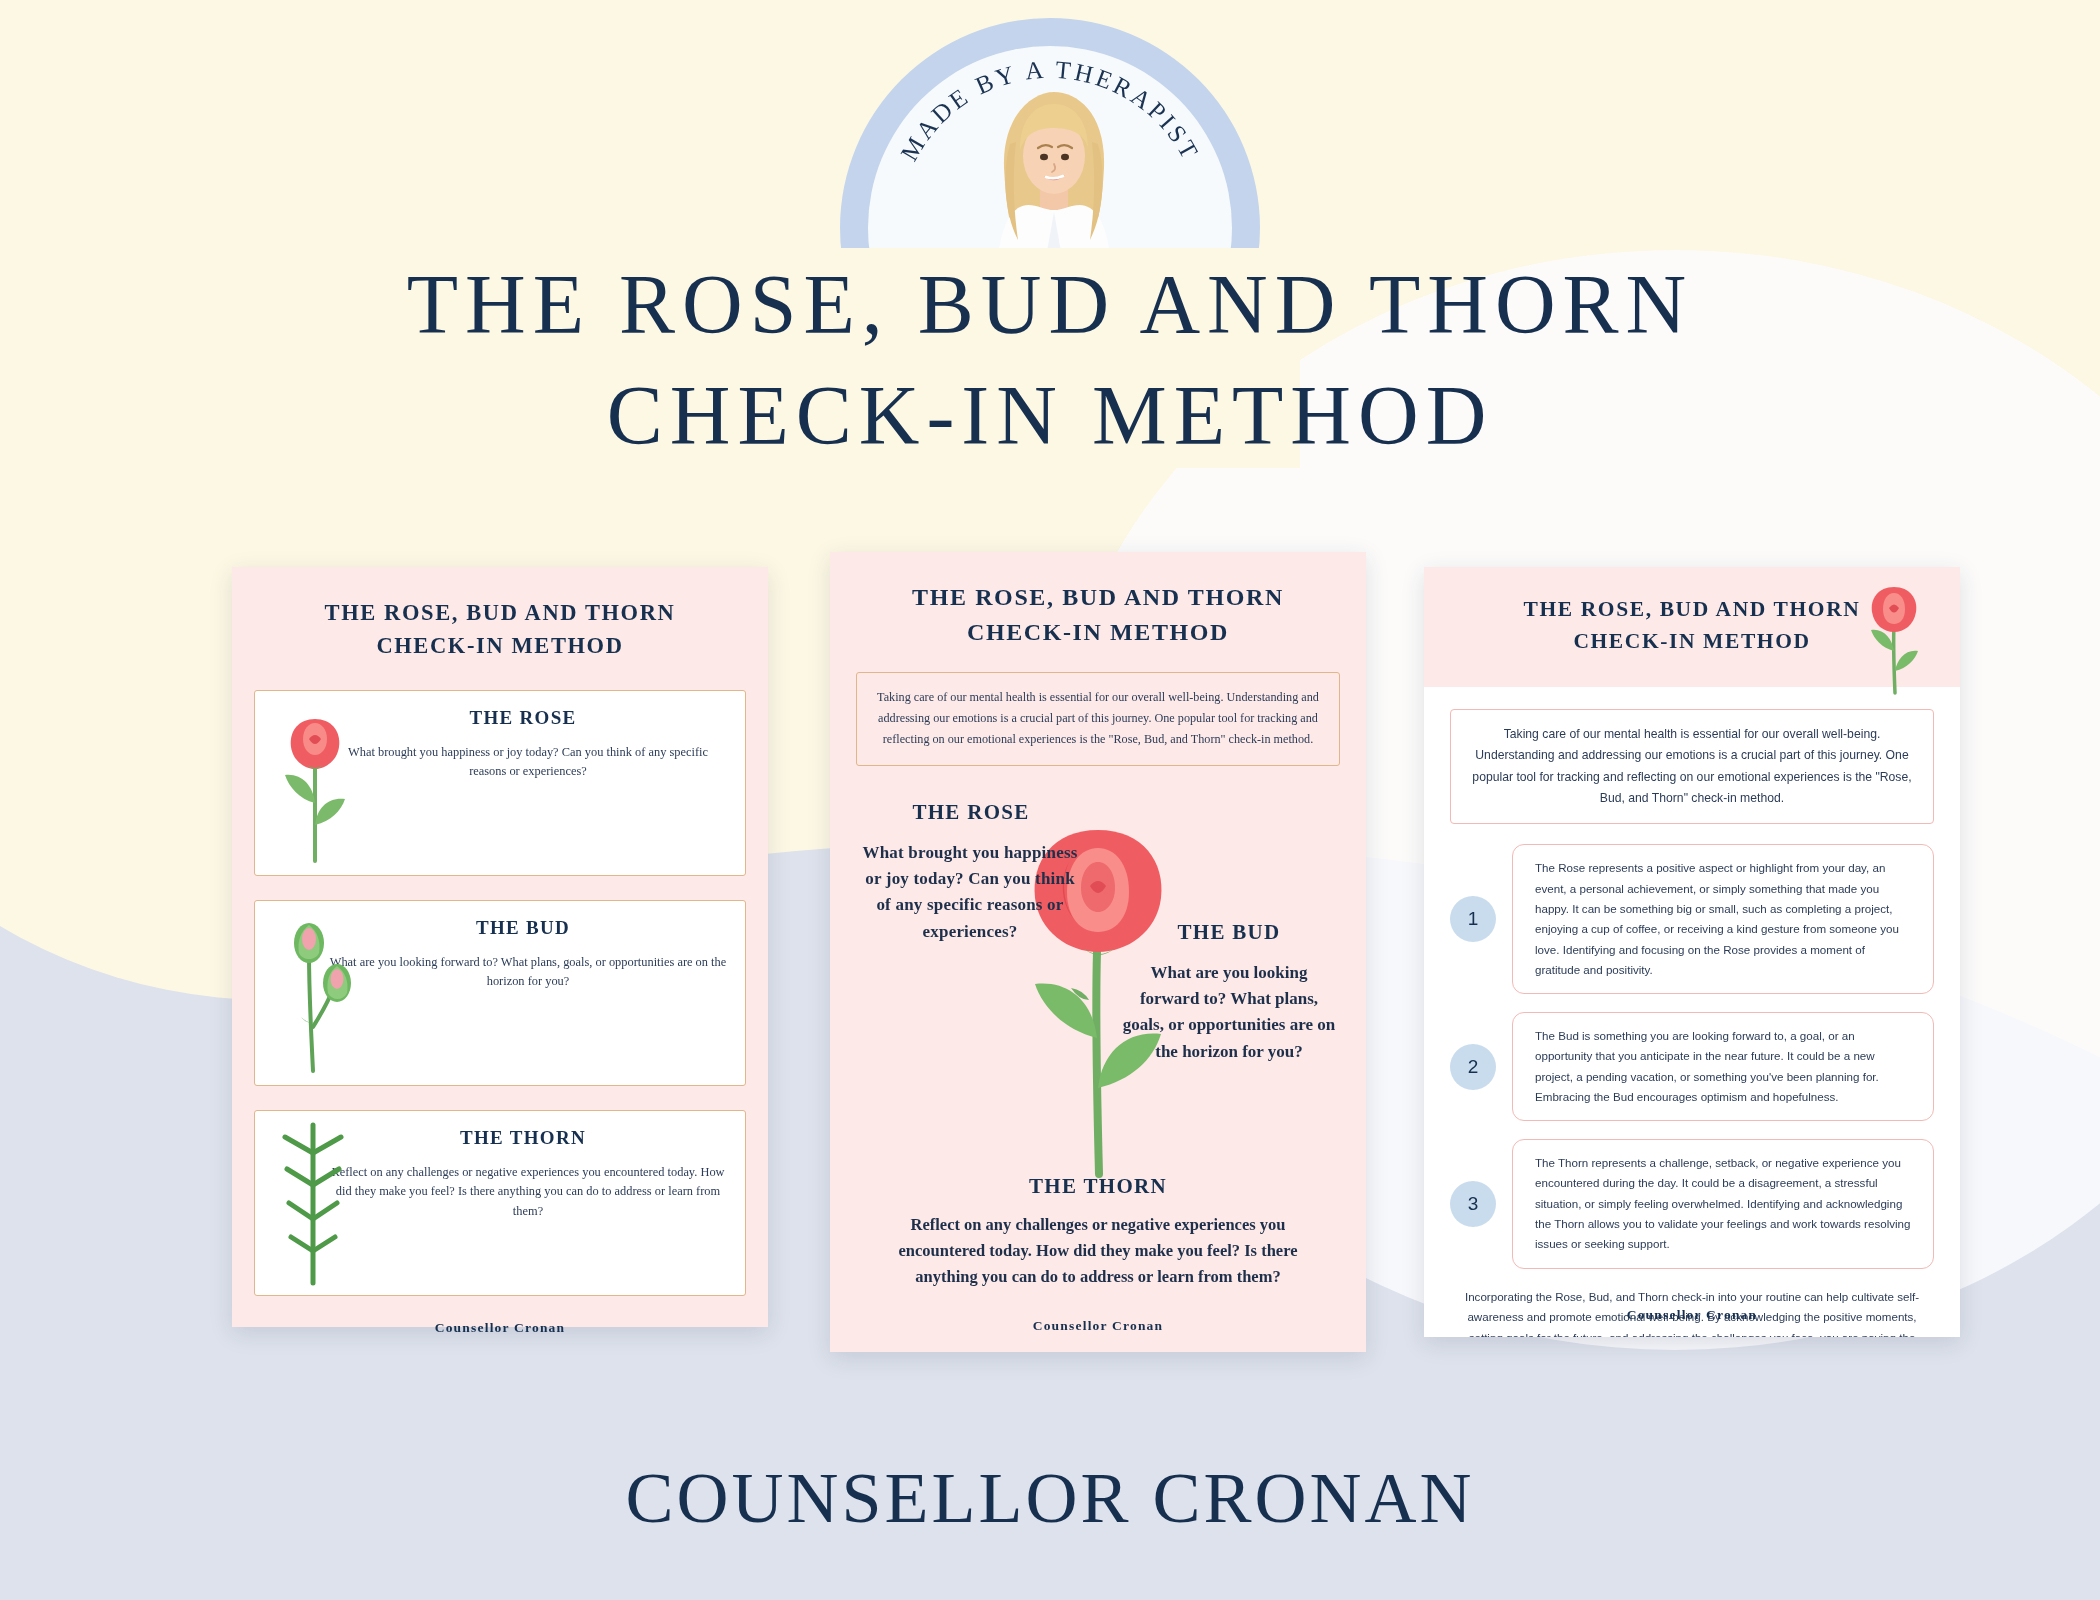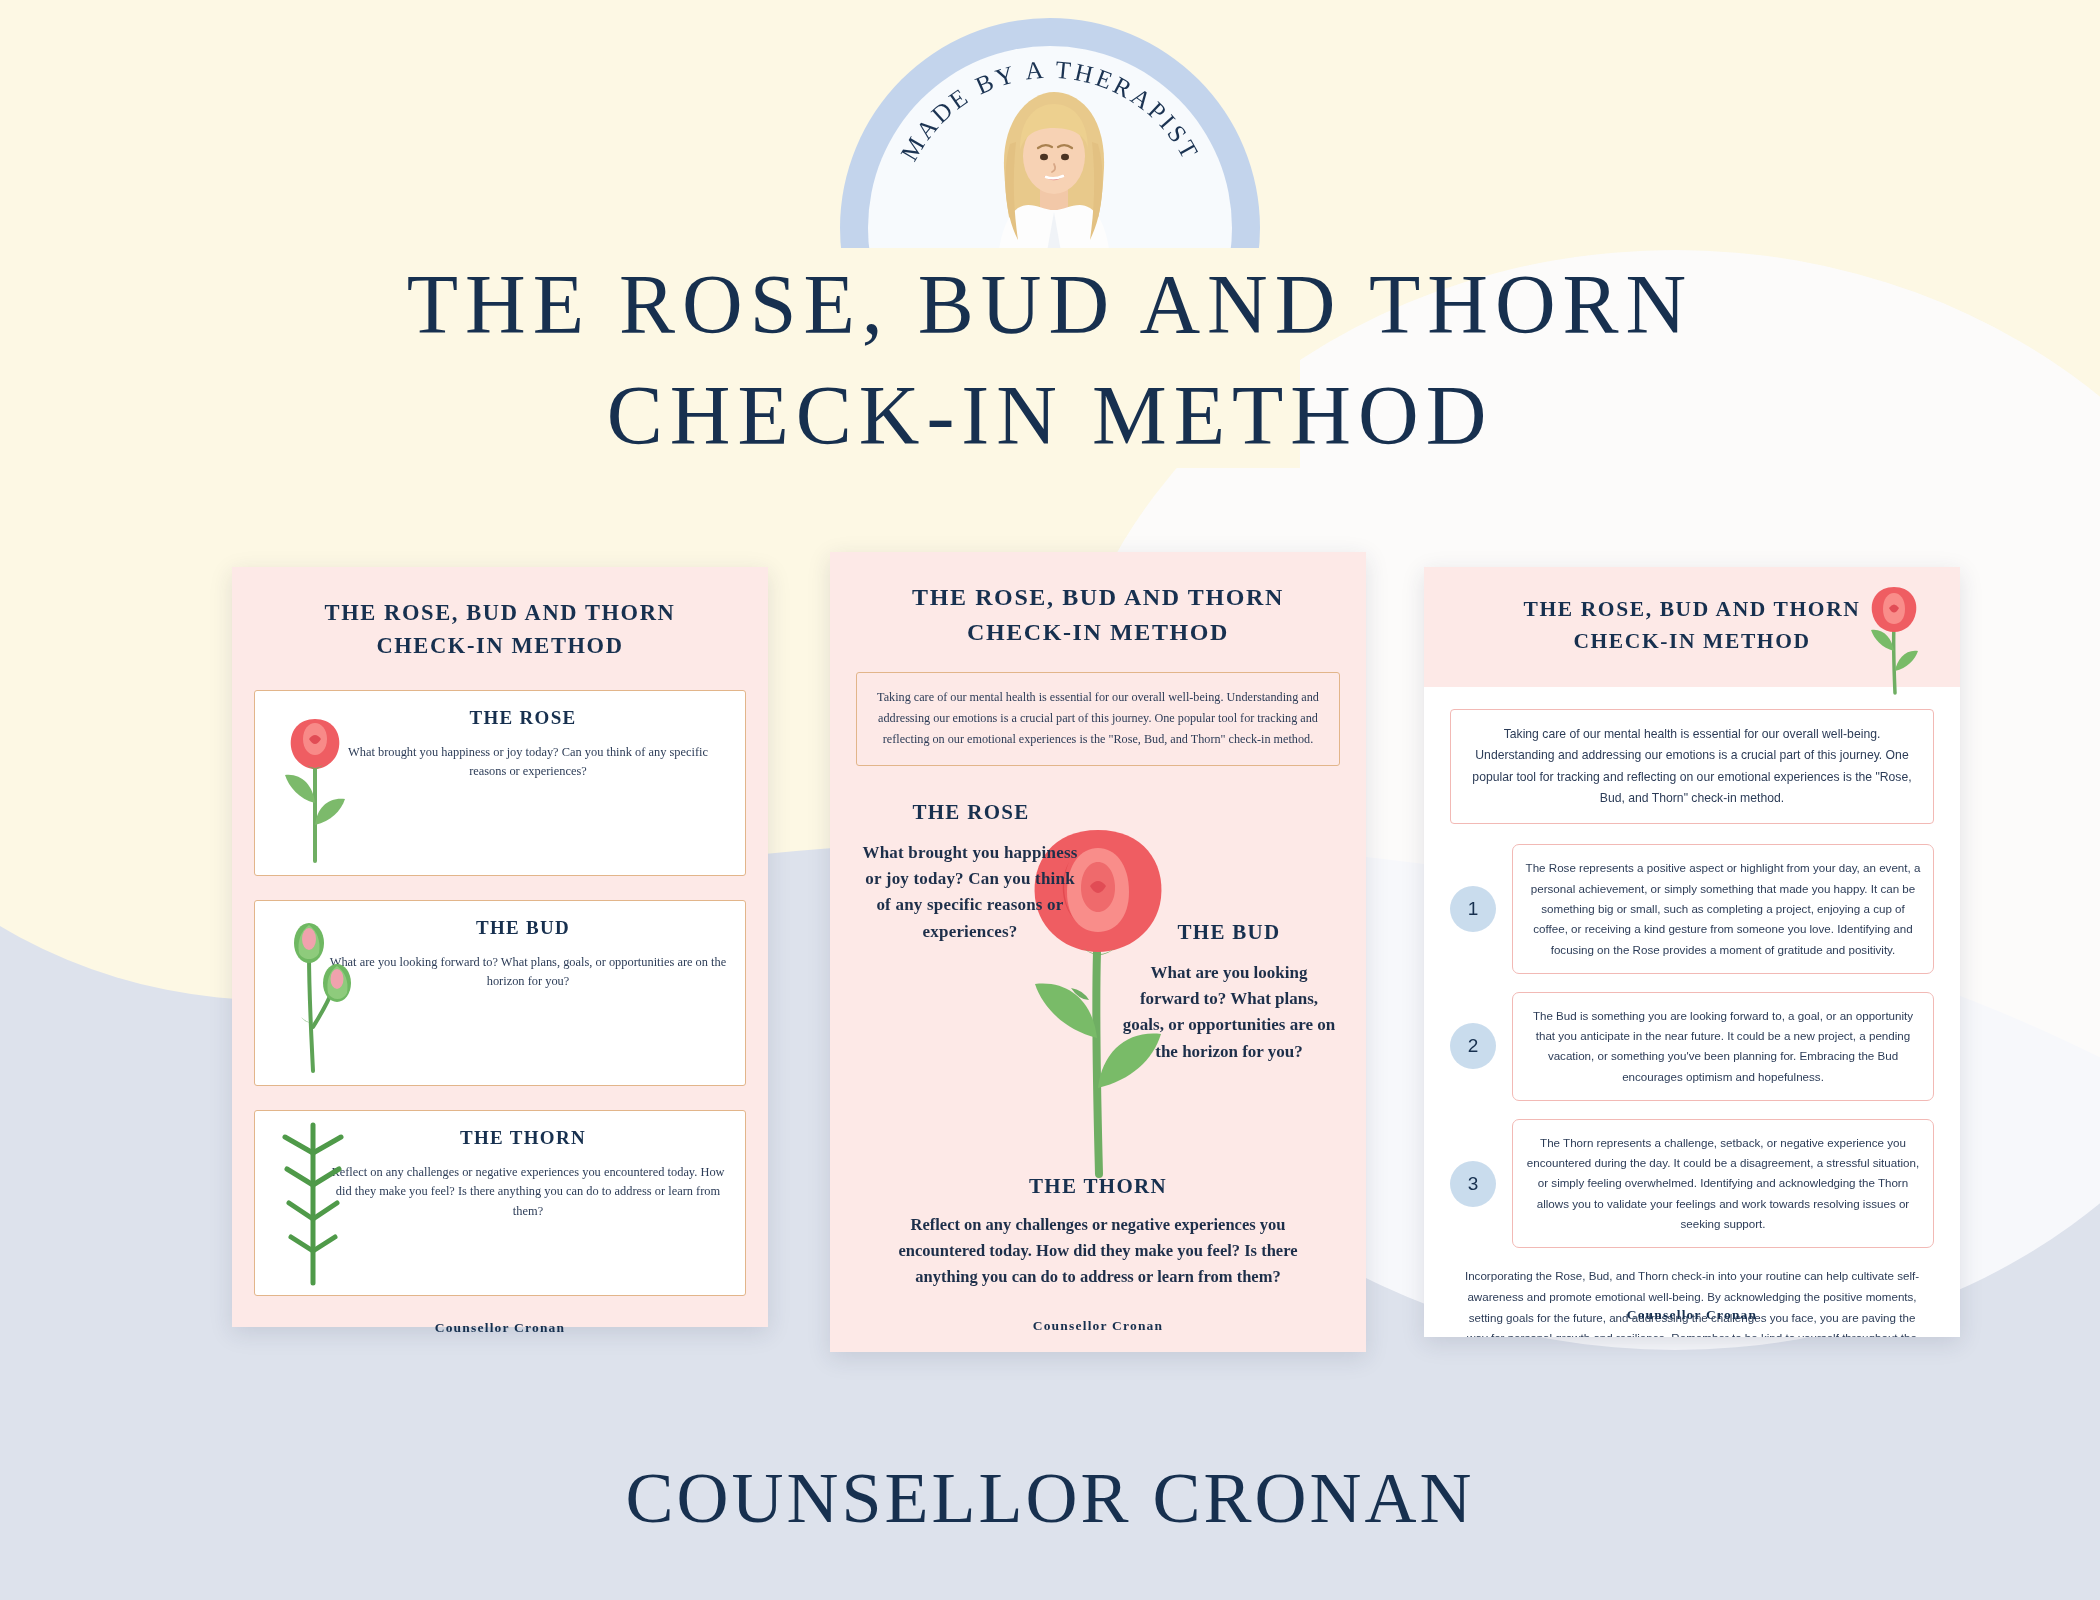--- a/index.html
+++ b/index.html
@@ -218,23 +218,23 @@
     padding-left: 62px;
   }
   .p3-num {
     position: absolute; left: 0; top: 50%; transform: translateY(-50%);
     width: 46px; height: 46px; border-radius: 50%;
     background: #c9dced; color: #17304f;
     font-family: "Liberation Sans", sans-serif;
     font-size: 19px; display: flex; align-items: center; justify-content: center;
   }
   .p3-step-box {
-    border: 1.2px solid #f2b9b5; border-radius: 7px;
-    background: #fff; padding: 13px 10px;
-    text-align: center; color: #2c3c57;
+    border: 1.2px solid #f2b9b5; border-radius: 12px;
+    background: #fff; padding: 13px 22px;
+    color: #2c3c57;
     font-size: 11.6px; line-height: 1.75;
     font-family: "Liberation Sans", sans-serif;
   }
   .p3-outro {
     margin: 16px 34px 0;
     text-align: center; color: #2c3c57;
     font-size: 11.6px; line-height: 1.78;
     font-family: "Liberation Sans", sans-serif;
   }
   #page3 .p-foot {

